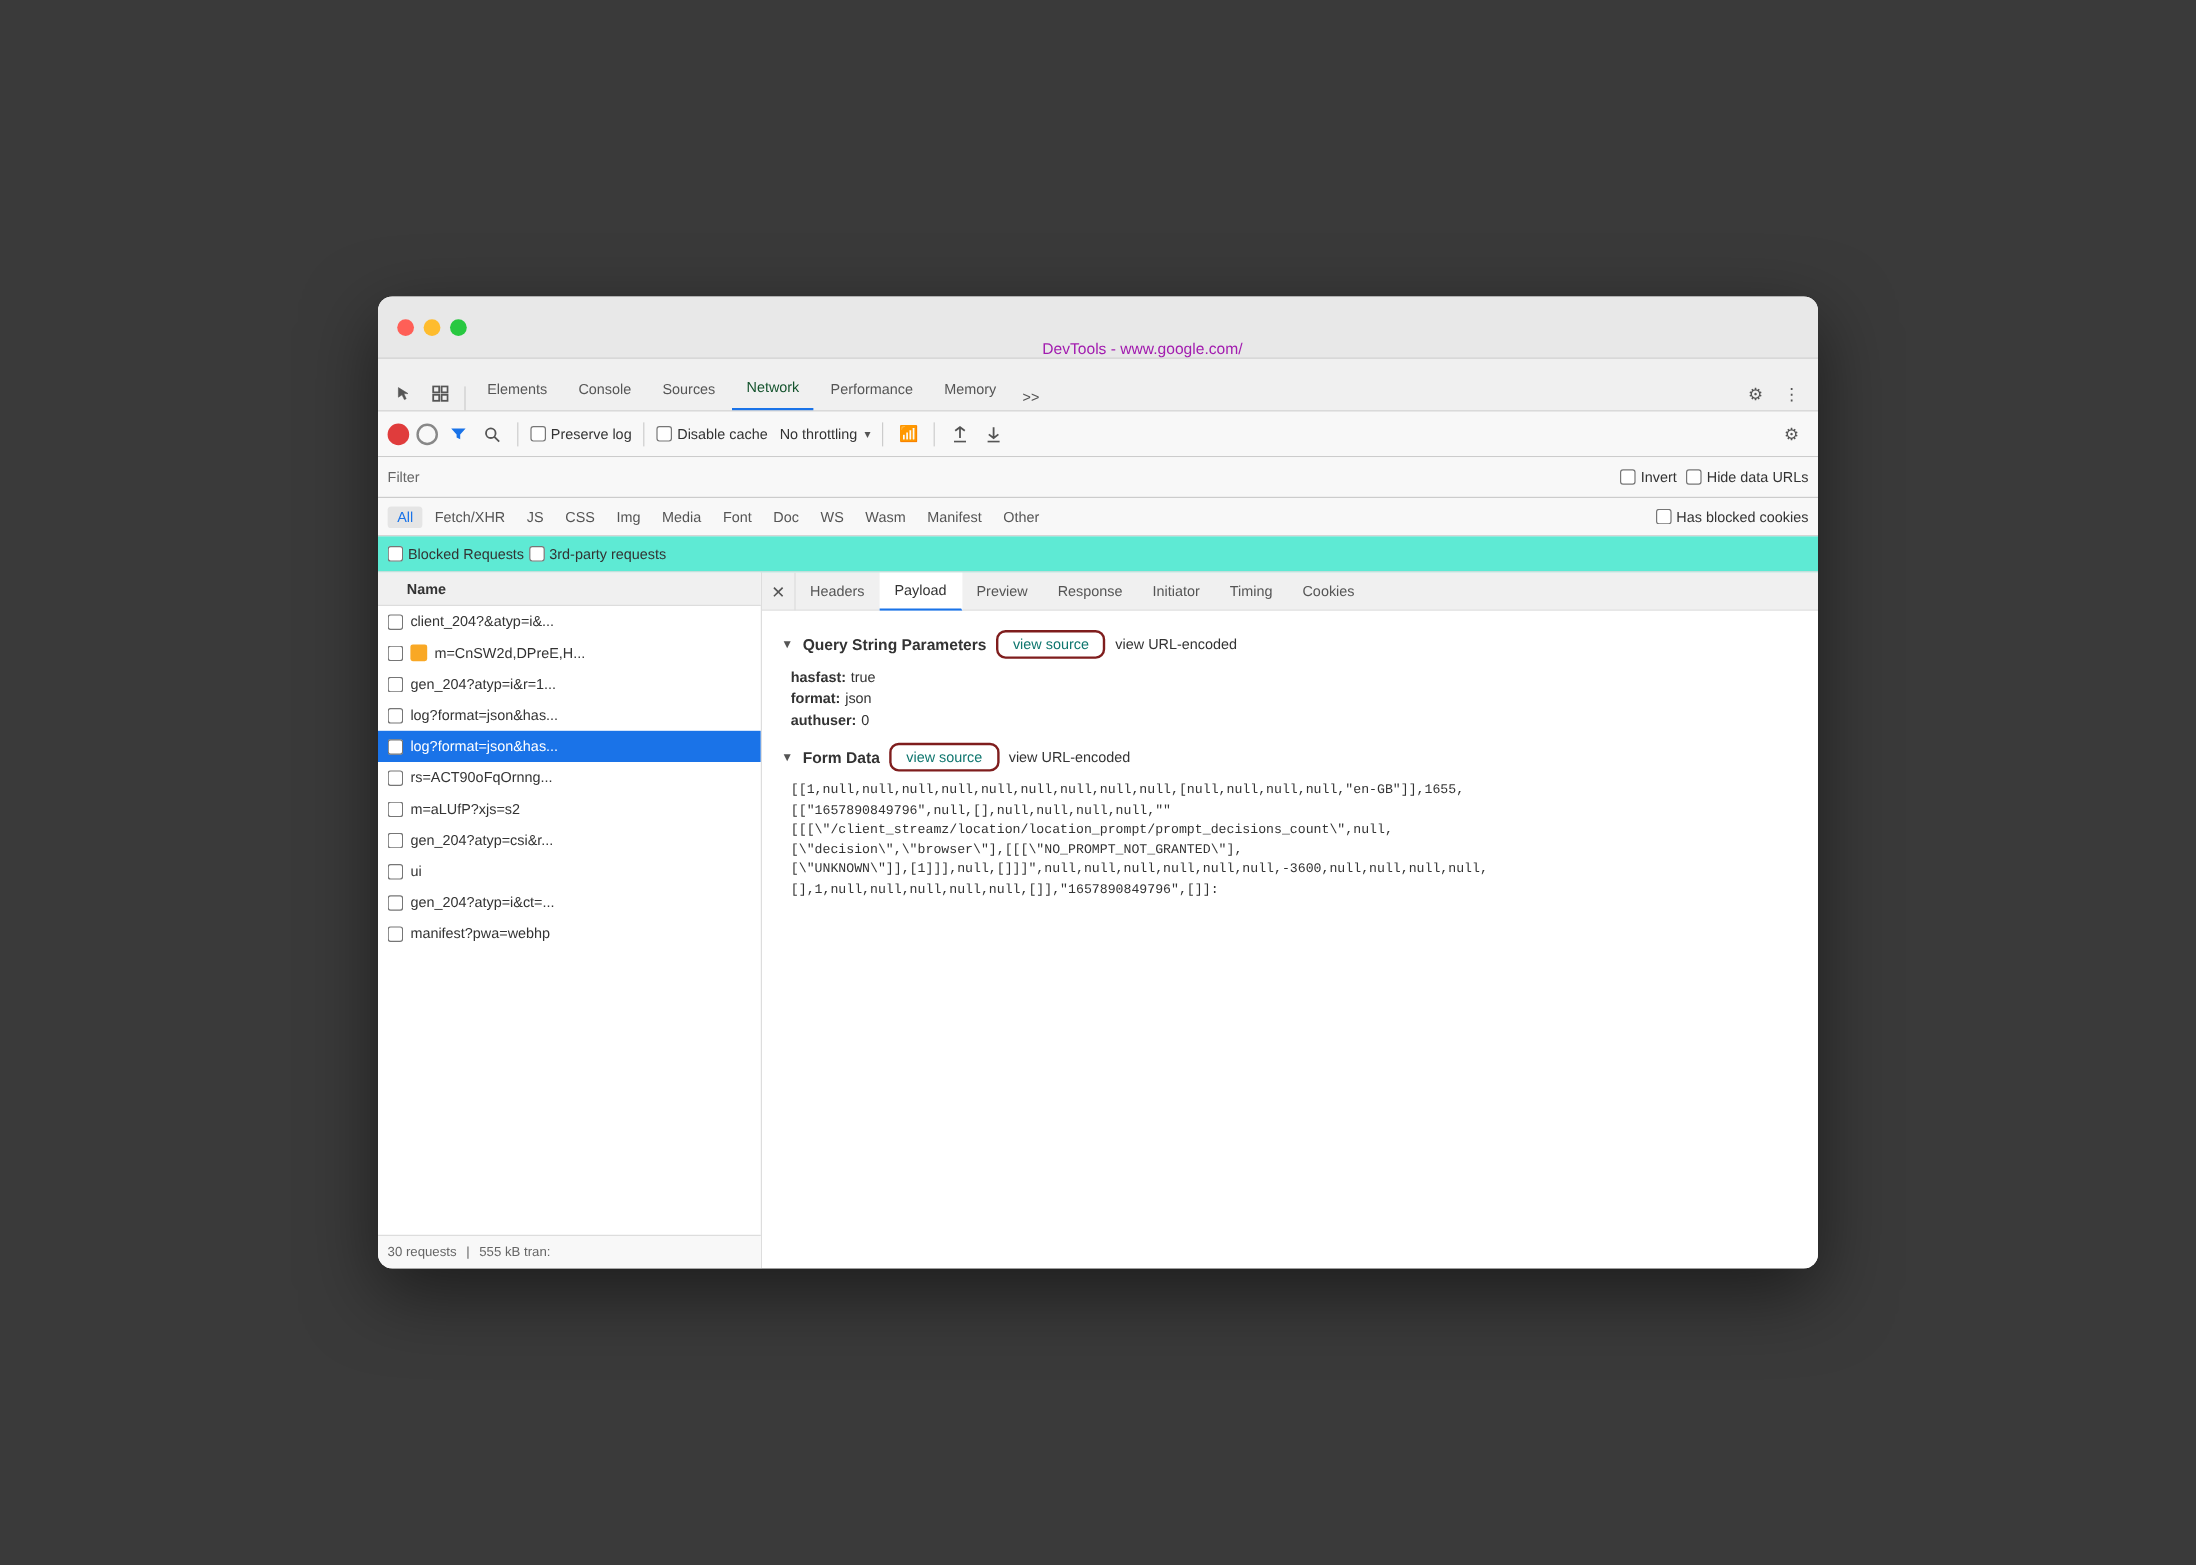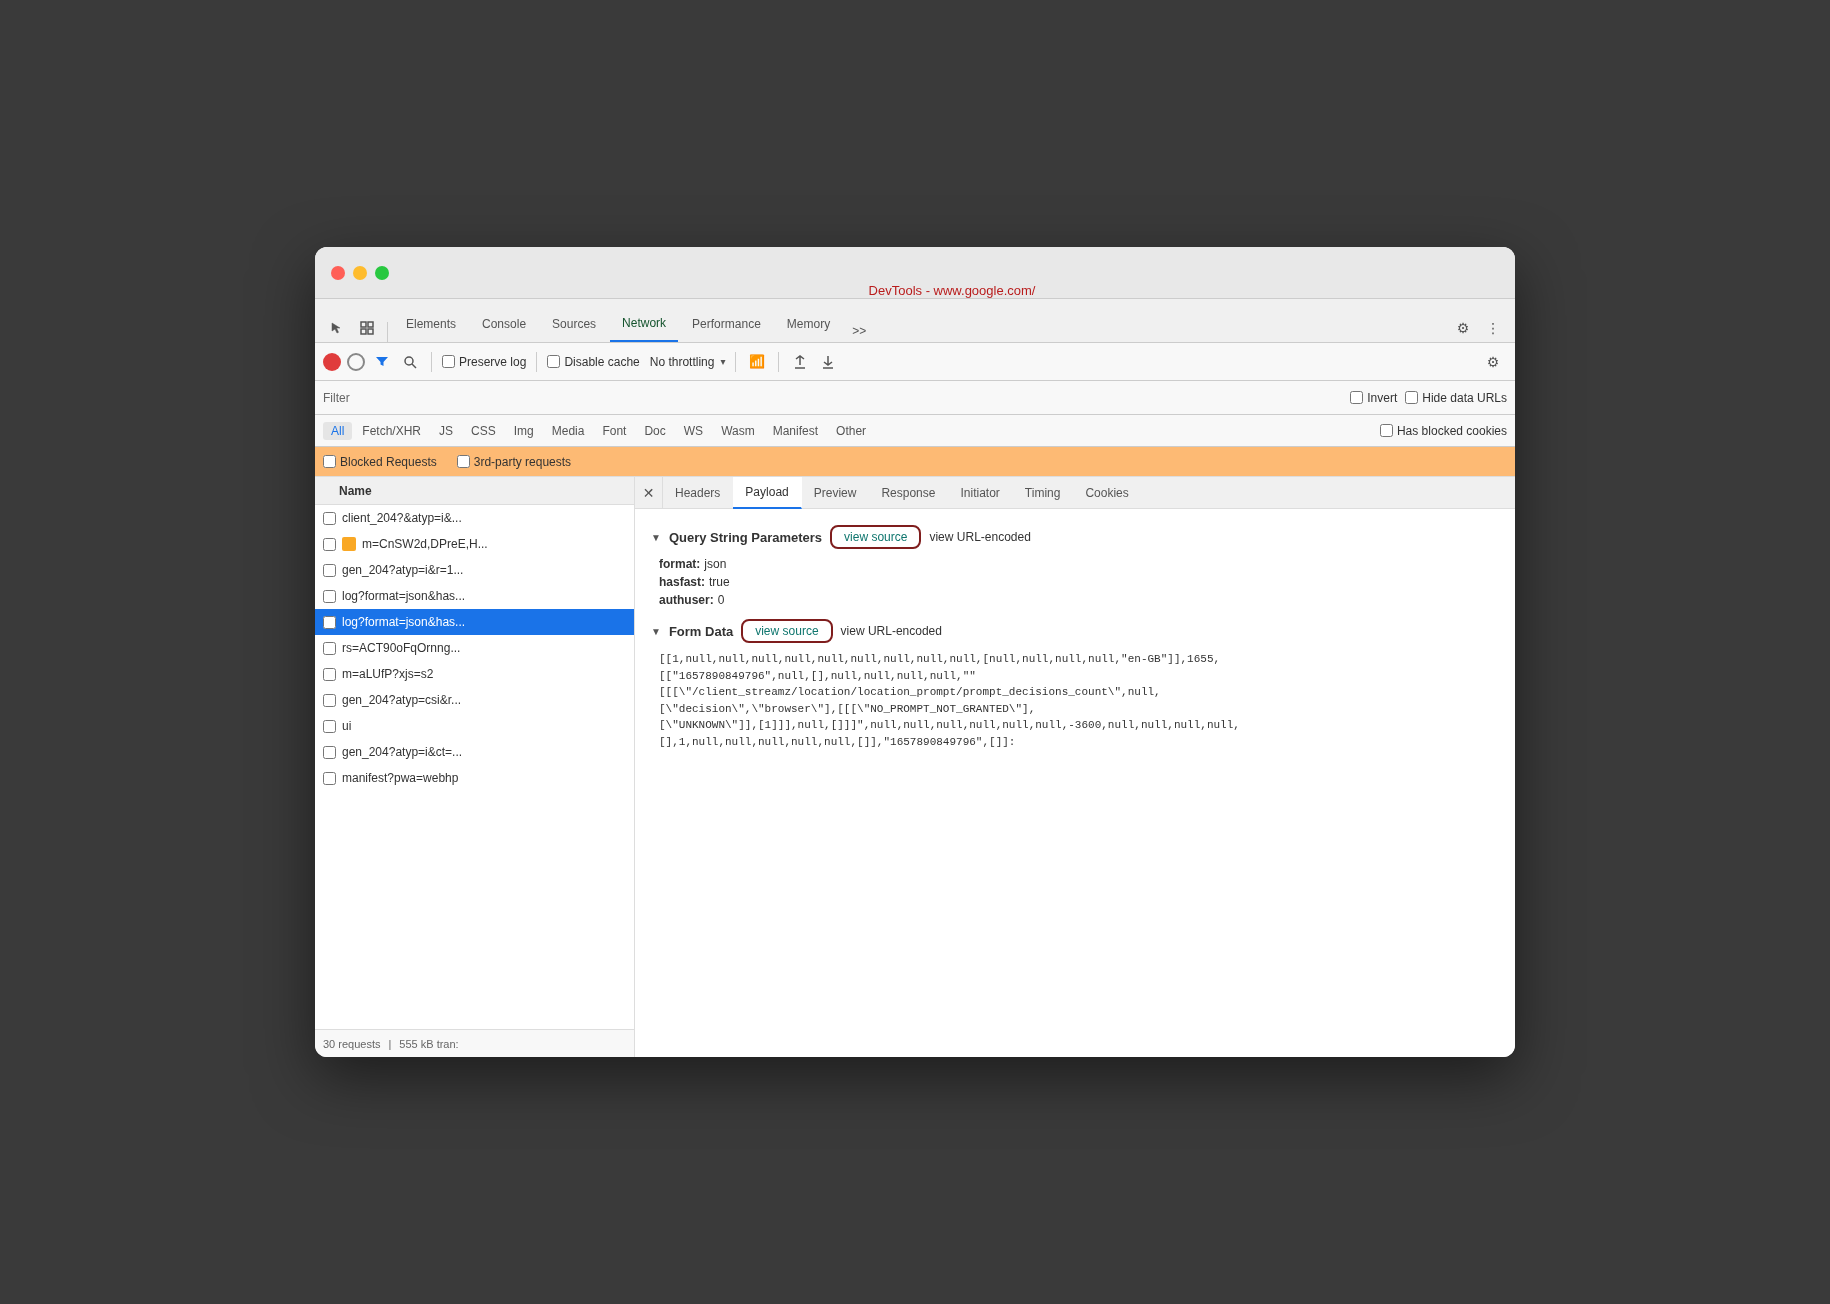--- a/index.html
+++ b/index.html
@@ -36,21 +36,21 @@
       height: 14px;
       border-radius: 50%;
     }
     .tl-red { background: #ff5f57; }
     .tl-yellow { background: #febc2e; }
     .tl-green { background: #28c840; }
     .title-text {
       flex: 1;
       text-align: center;
       font-size: 13px;
-      color: #b91c1c;
+      color: #a21caf;
       font-weight: 500;
       margin-top: 36px;
     }
     .toolbar {
       background: #f0f0f0;
       border-bottom: 1px solid #ccc;
       padding: 0 8px;
       height: 44px;
       display: flex;
       align-items: flex-end;
@@ -165,26 +165,26 @@
       cursor: pointer;
       border-radius: 3px;
       background: transparent;
       border: none;
     }
     .filter-btn.active {
       background: #e5e5e5;
       color: #1a73e8;
     }
     .filter-extra {
-      background: #fdba74;
+      background: #5eead4;
       border-bottom: 1px solid #ddd;
       padding: 4px 8px;
       display: flex;
       align-items: center;
-      gap: 20px;
+      gap: 4px;
       height: 30px;
     }
     .main-content {
       display: flex;
       height: 580px;
     }
     .left-panel {
       width: 320px;
       border-right: 1px solid #ddd;
       display: flex;
@@ -552,26 +552,26 @@
 
       <div class="detail-content">
 
         <div class="section-header">
           <span class="triangle">▼</span>
           <span class="section-title">Query String Parameters</span>
           <button class="view-source-btn">view source</button>
           <button class="view-encoded-btn">view URL-encoded</button>
         </div>
         <div class="param-row">
+          <span class="param-key">hasfast:</span>
+          <span class="param-val">true</span>
+        </div>
+        <div class="param-row">
           <span class="param-key">format:</span>
           <span class="param-val">json</span>
-        </div>
-        <div class="param-row">
-          <span class="param-key">hasfast:</span>
-          <span class="param-val">true</span>
         </div>
         <div class="param-row">
           <span class="param-key">authuser:</span>
           <span class="param-val">0</span>
         </div>
 
         <div class="section-divider"></div>
         <div class="section-header">
           <span class="triangle">▼</span>
           <span class="section-title">Form Data</span>

